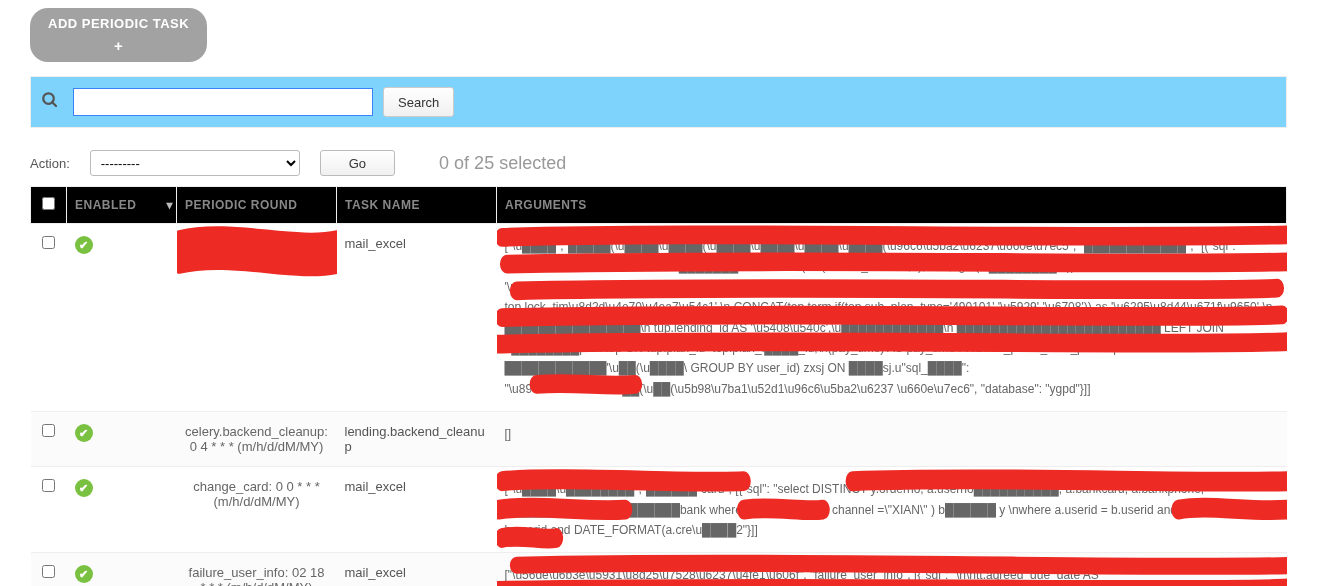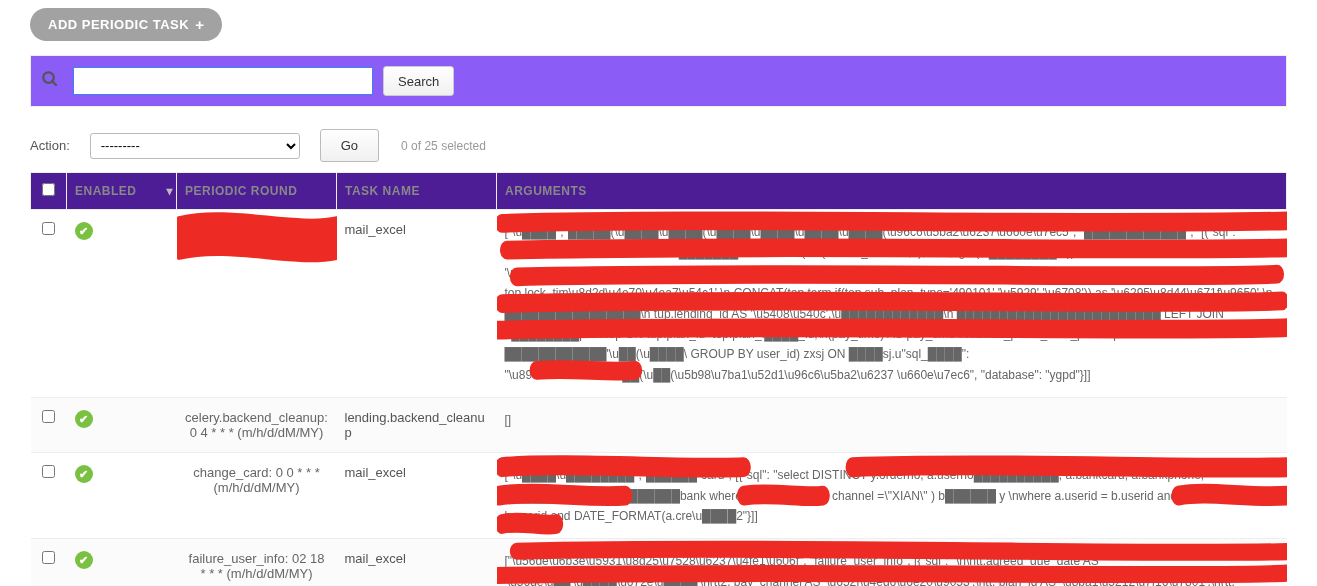--- a/index.html
+++ b/index.html
@@ -1,36 +1,36 @@
 <!DOCTYPE html>
 <html><head>
 <meta charset="utf-8">
 <style>
   * { box-sizing: border-box; margin: 0; padding: 0; }
   body { font-family: -apple-system, "Helvetica Neue", Arial, sans-serif; font-size: 14px; color: #444; background: #fff; width: 1317px; }
   .container { padding: 0 30px; }
 
   .header-row { display: flex; justify-content: space-between; align-items: center; padding: 8px 0 14px 0; }
   .page-title { font-size: 24px; font-weight: 300; color: #888; }
-  .add-btn { background: #a2a2a2; color: #fff; border: none; border-radius: 18px; padding: 8px 18px; font-size: 13px; letter-spacing: 0.5px; font-weight: 700; display: flex; align-items: center; gap: 6px; cursor: pointer; }
+  .add-btn { background: #a2a2a2; color: #fff; border: none; border-radius: 18px; padding: 8px 18px; font-size: 13px; letter-spacing: 0.5px; font-weight: 700; display: flex; align-items: center; gap: 6px; cursor: pointer; flex-direction: column; }
   .add-btn .plus { font-size: 15px; font-weight: bold; }
 
-  .searchbar { background: #8b5cf6; border: 1px solid #eee; padding: 10px; display: flex; align-items: center; gap: 10px; margin-bottom: 18px; }
+  .searchbar { background: #7dd3fc; border: 1px solid #eee; padding: 10px; display: flex; align-items: center; gap: 10px; margin-bottom: 18px; }
   .search-icon { font-size: 18px; color: #555; margin-right: 4px; }
   .search-input { width: 300px; height: 28px; border: 1px solid #3b82f6; padding: 2px 6px; font-size: 13px; outline: none; }
   .search-btn { height: 30px; padding: 0 14px; border: 1px solid #ccc; background: linear-gradient(#fff,#f0f0f0); border-radius: 3px; font-size: 13px; color: #333; cursor: pointer; }
 
   .actionrow { display: flex; align-items: center; gap: 20px; padding: 4px 0 10px 0; font-size: 13px; }
   .actionrow label { color: #555; }
   .action-select { width: 210px; height: 26px; border: 1px solid #bbb; border-radius: 3px; background: #fff; font-size: 13px; padding-left: 6px; }
-  .go-btn { height: 33px; padding: 0 20px; border: 1px solid #bbb; background: linear-gradient(#fff,#f0f0f0); border-radius: 3px; font-size: 13px; color: #333; cursor: pointer; }
-  .sel-count { color: #999; font-size: 12px; margin-left: 2px; }
+  .go-btn { height: 26px; padding: 0 28px; border: 1px solid #bbb; background: linear-gradient(#fff,#f0f0f0); border-radius: 3px; font-size: 13px; color: #333; cursor: pointer; }
+  .sel-count { color: #999; font-size: 18px; margin-left: 24px; }
 
   table { width: 100%; border-collapse: collapse; table-layout: fixed; }
-  thead th { background: #4c1d95; text-align: left; font-size: 12px; font-weight: 700; color: #888; letter-spacing: 0.5px; padding: 10px 8px; border: 1px solid #eee; }
+  thead th { background: #000000; text-align: left; font-size: 12px; font-weight: 700; color: #888; letter-spacing: 0.5px; padding: 10px 8px; border: 1px solid #eee; }
   .col-cb { width: 36px; text-align: center; }
   .col-enabled { width: 110px; }
   .col-ptask { width: 160px; }
   .col-tname { width: 160px; }
   .sort-arrow { color: #bbb; margin-left: 30px; font-size: 12px; }
 
   tbody tr { border-bottom: 1px solid #eee; }
   tbody td { padding: 12px 8px; vertical-align: top; font-size: 13px; color: #555; word-wrap: break-word; overflow: hidden; }
   tbody tr:nth-child(even) { background: #fbfbfb; }
   .cb-cell { text-align: center; }

